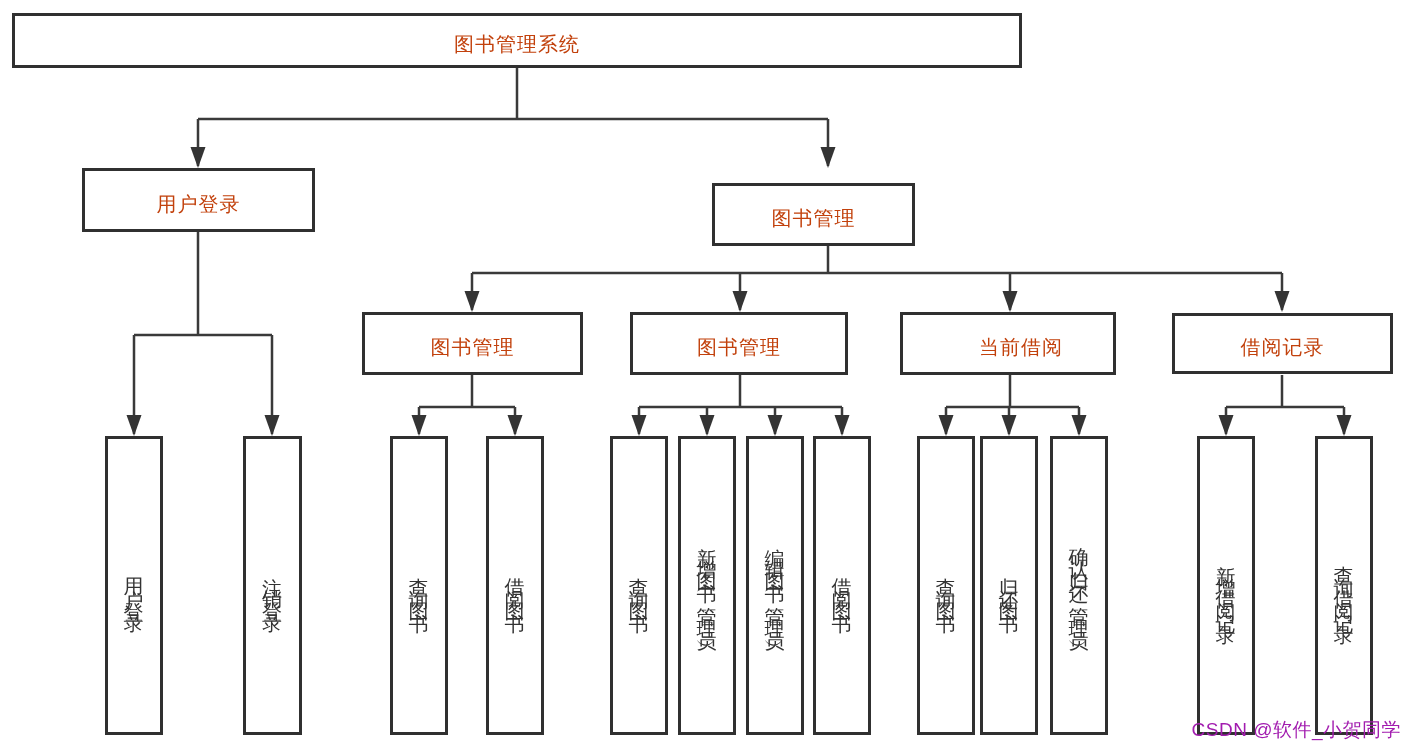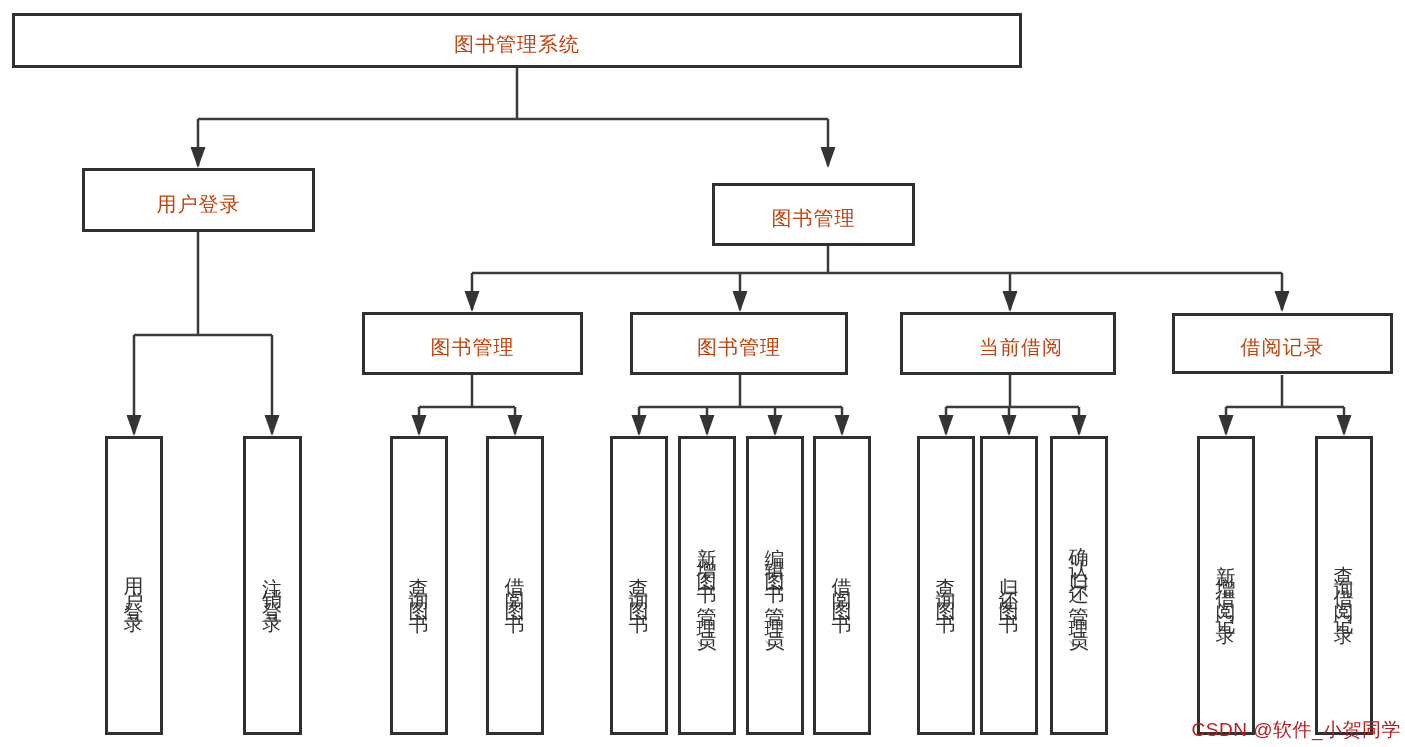--- a/index.html
+++ b/index.html
@@ -36,21 +36,21 @@
     font-size:20px;
     line-height:1;
     letter-spacing:12px;
     color:#333333;
   }
   .watermark{
     position:absolute;
     right:4px;
     bottom:4px;
     font-size:19px;
-    color:#b91c1c;
+    color:#a21caf;
     letter-spacing:0.5px;
     z-index:10;
     white-space:nowrap;
   }
 </style>
 </head>
 <body>
 
 <div class="canvas">
 

